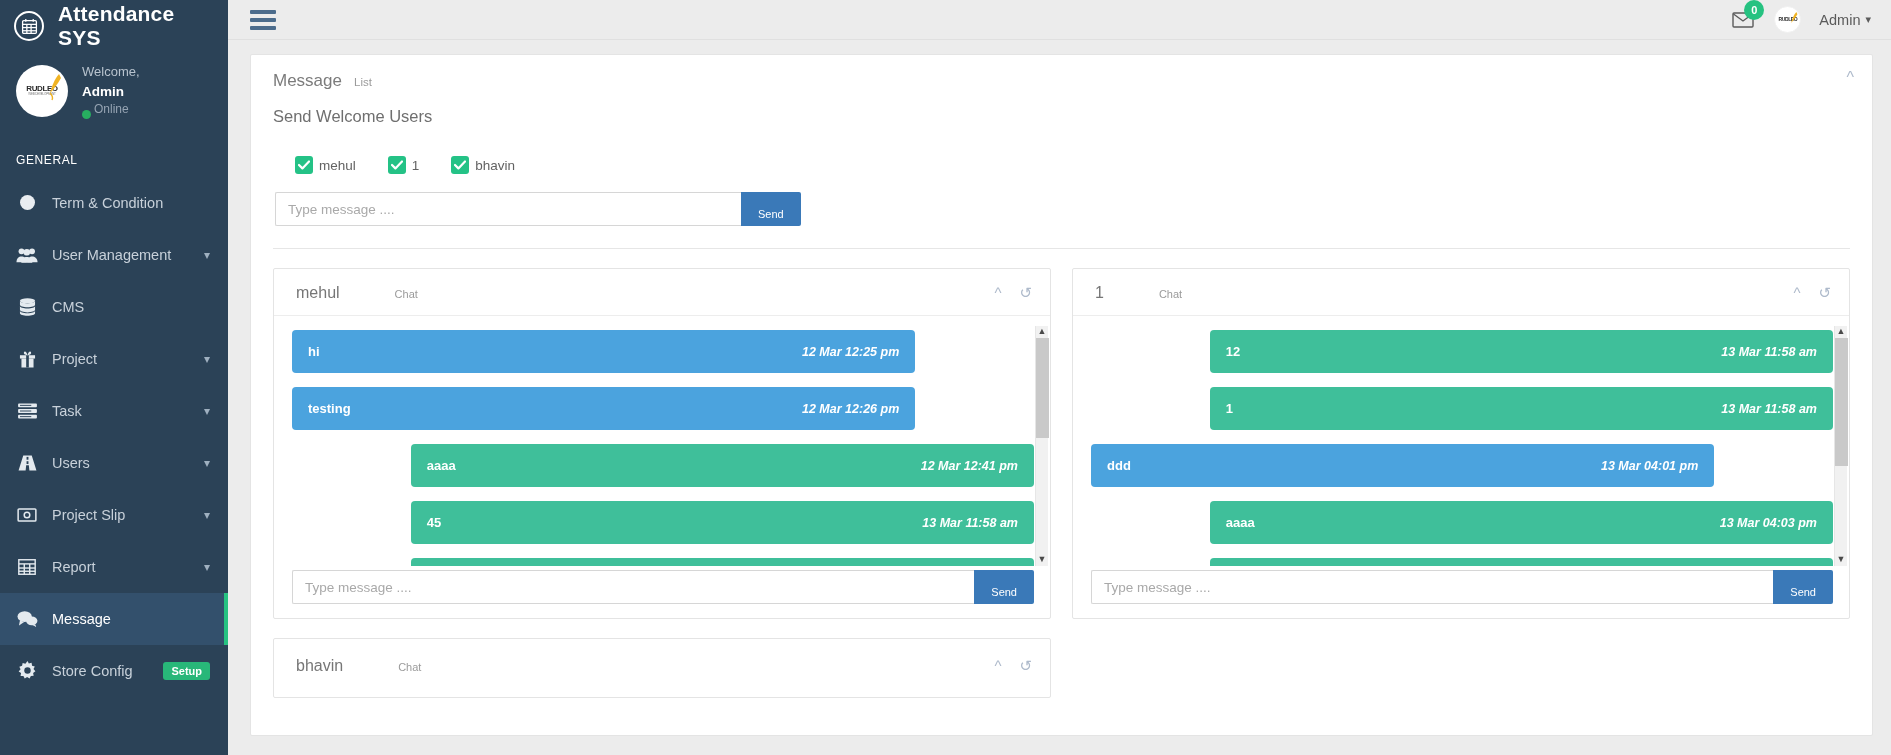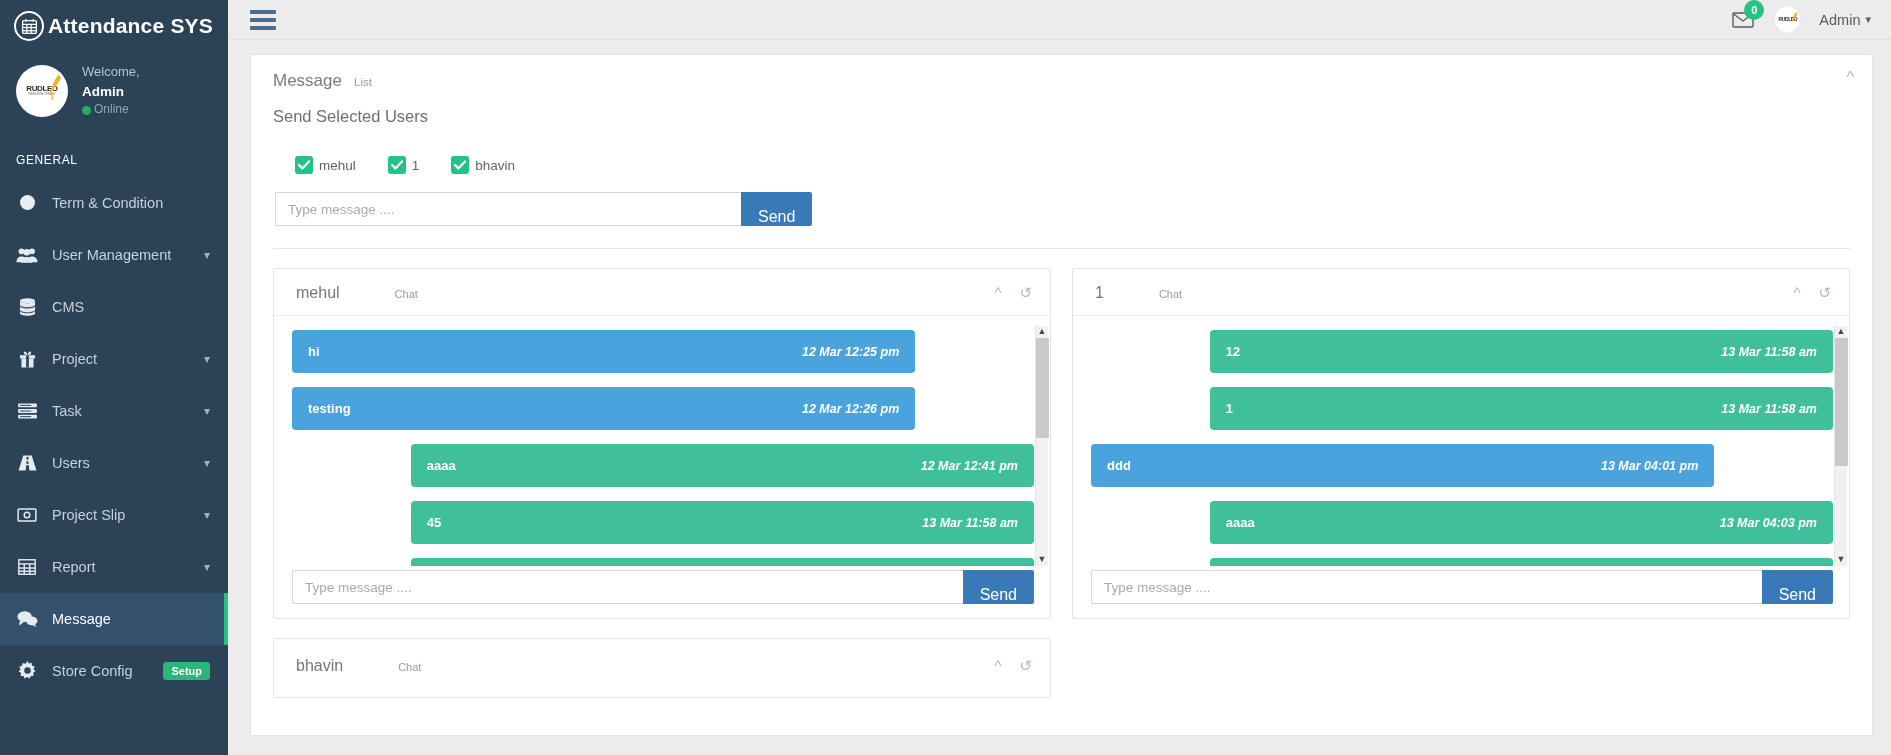--- a/index.html
+++ b/index.html
@@ -11,21 +11,21 @@
   }
   .app { display: flex; width: 1891px; height: 755px; }
 
   
   .sidebar {
     width: 228px; min-width: 228px; height: 755px;
     background: #2b4257; color: #c3ccd6;
     overflow: hidden; position: relative;
   }
   .brand {
-    height: 38px; display: flex; align-items: center; gap: 4px;
+    height: 38px; display: flex; align-items: center; gap: 14px;
     padding: 0 14px; margin-top: 7px;
   }
   .brand-logo {
     width: 30px; height: 30px; border-radius: 50%;
     border: 2px solid #ffffff; display: flex; align-items: center;
     justify-content: center; color: #fff; flex: 0 0 auto;
   }
   .brand-title { color: #ffffff; font-size: 21px; font-weight: 600; letter-spacing: .2px; }
 
   .profile { display: flex; align-items: center; gap: 14px; padding: 18px 14px 22px 16px; }
@@ -35,21 +35,21 @@
     overflow: hidden; flex: 0 0 auto; position: relative;
   }
   .avatar-logo-txt { font-size: 8px; font-weight: 700; color: #2b2b2b; letter-spacing: -0.4px; }
   .avatar-logo-sub { font-size: 3px; color: #777; letter-spacing: -.2px; }
   .avatar-swoosh {
     position: absolute; right: 6px; top: 8px; width: 14px; height: 28px;
   }
   .profile-meta { font-size: 13px; line-height: 1.45; }
   .profile-welcome { color: #b8c3ce; font-size: 13px; }
   .profile-name { color: #ffffff; font-weight: 700; font-size: 13.5px; }
-  .profile-status { color: #95a3b2; font-size: 12px; display: flex; align-items: center; gap: 3px; }
+  .profile-status { color: #95a3b2; font-size: 12px; display: flex; align-items: flex-end; gap: 3px; }
   .dot-online { width: 9px; height: 9px; border-radius: 50%; background: #27ae60; display: inline-block; }
 
   .nav-header {
     font-size: 12px; font-weight: 400; letter-spacing: .6px;
     color: #ffffff; padding: 12px 0 10px 16px;
   }
   .nav-item {
     display: flex; align-items: center; height: 52px; padding: 0 18px 0 16px;
     color: #c8d1da; font-size: 14.5px; cursor: pointer; position: relative;
     gap: 14px;
@@ -119,21 +119,21 @@
   .chk-label { font-size: 13.5px; color: #636363; }
 
   .send-row { display: flex; margin: 18px 0 0 2px; }
   .msg-input {
     height: 34px; border: 1px solid #d6d6d6; border-right: none;
     padding: 0 12px; font-size: 13.5px; color: #555; font-family: inherit;
     background: #fff; outline: none; border-radius: 2px 0 0 2px;
   }
   .msg-input::placeholder { color: #a9a9a9; }
   .btn-send {
-    background: #3a79b8; color: #fff; border: none; font-size: 16px;
+    background: #3a79b8; color: #fff; border: none; font-size: 11px;
     padding: 16px 17px; height: 34px; cursor: pointer; font-family: inherit;
     border-radius: 0 2px 2px 0;
   }
   .top-send-input { width: 466px; }
 
   .divider { height: 1px; background: #e6e6e6; margin: 22px 0 0 0; }
 
   
   .chat-grid { display: flex; gap: 21px; margin-top: 19px; }
   .chat-col { flex: 1; min-width: 0; }
@@ -378,21 +378,21 @@
     <div class="content">
       <div class="card card-outer">
 
         <span class="card-collapse">^</span>
 
         <div class="page-title-row">
           <span class="page-title">Message</span>
           <span class="page-subtitle">List</span>
         </div>
 
-        <div class="section-title">Send Selected Users</div>
+        <div class="section-title">Send Welcome Users</div>
 
         <div class="user-checks">
           <label class="chk-wrap">
             <span class="chk">
               <svg width="12" height="10" viewBox="0 0 12 10">
                   <path d="M1 5 L4.4 8.4 L11 1.5" stroke="#fff" stroke-width="2.2" fill="none" stroke-linecap="round" stroke-linejoin="round"></path>
                 </svg>
             </span>
             <span class="chk-label">mehul</span>
           </label>

